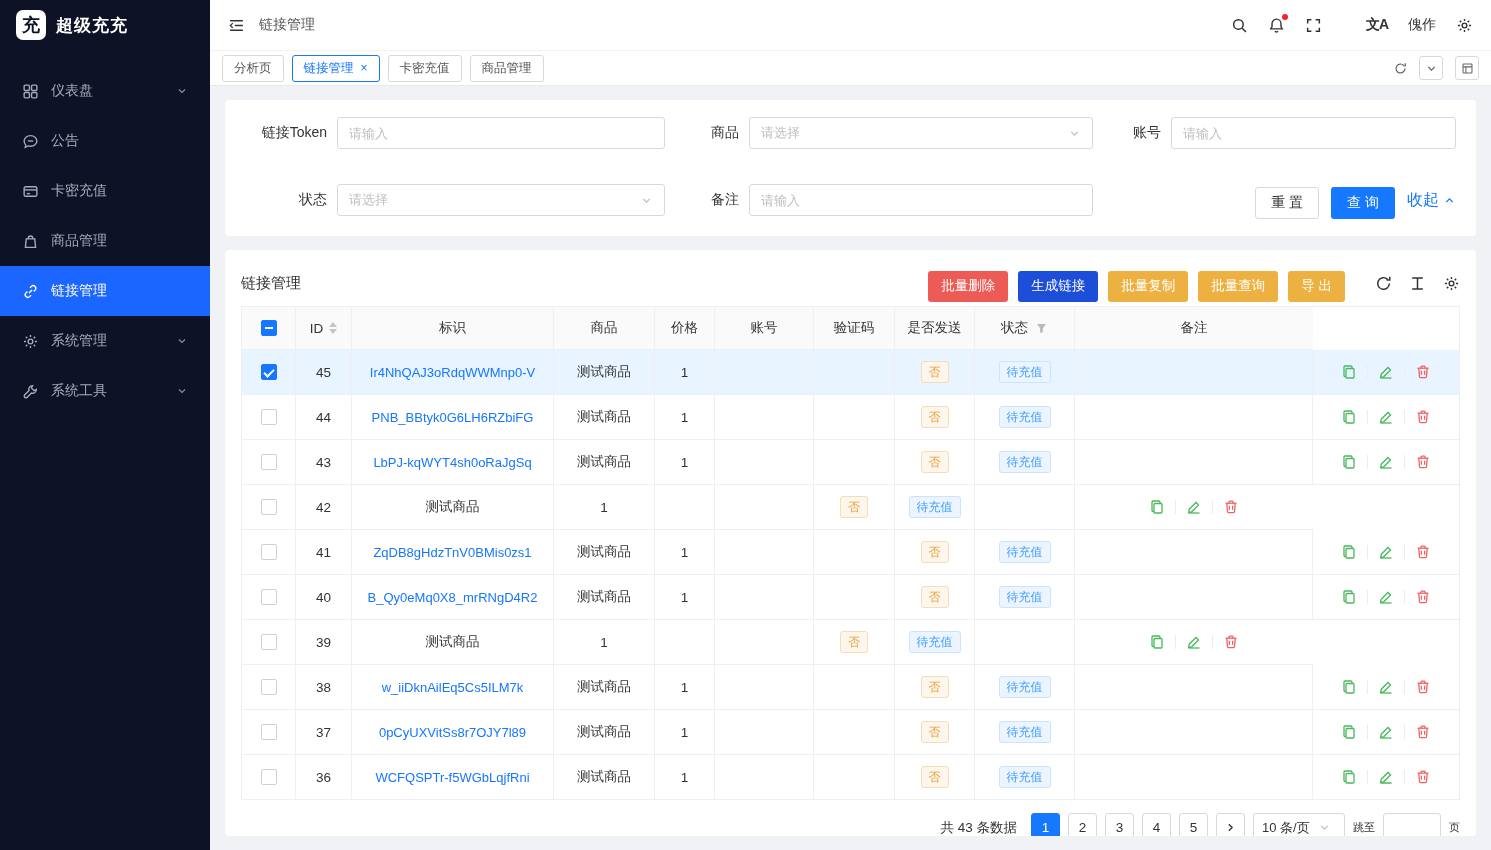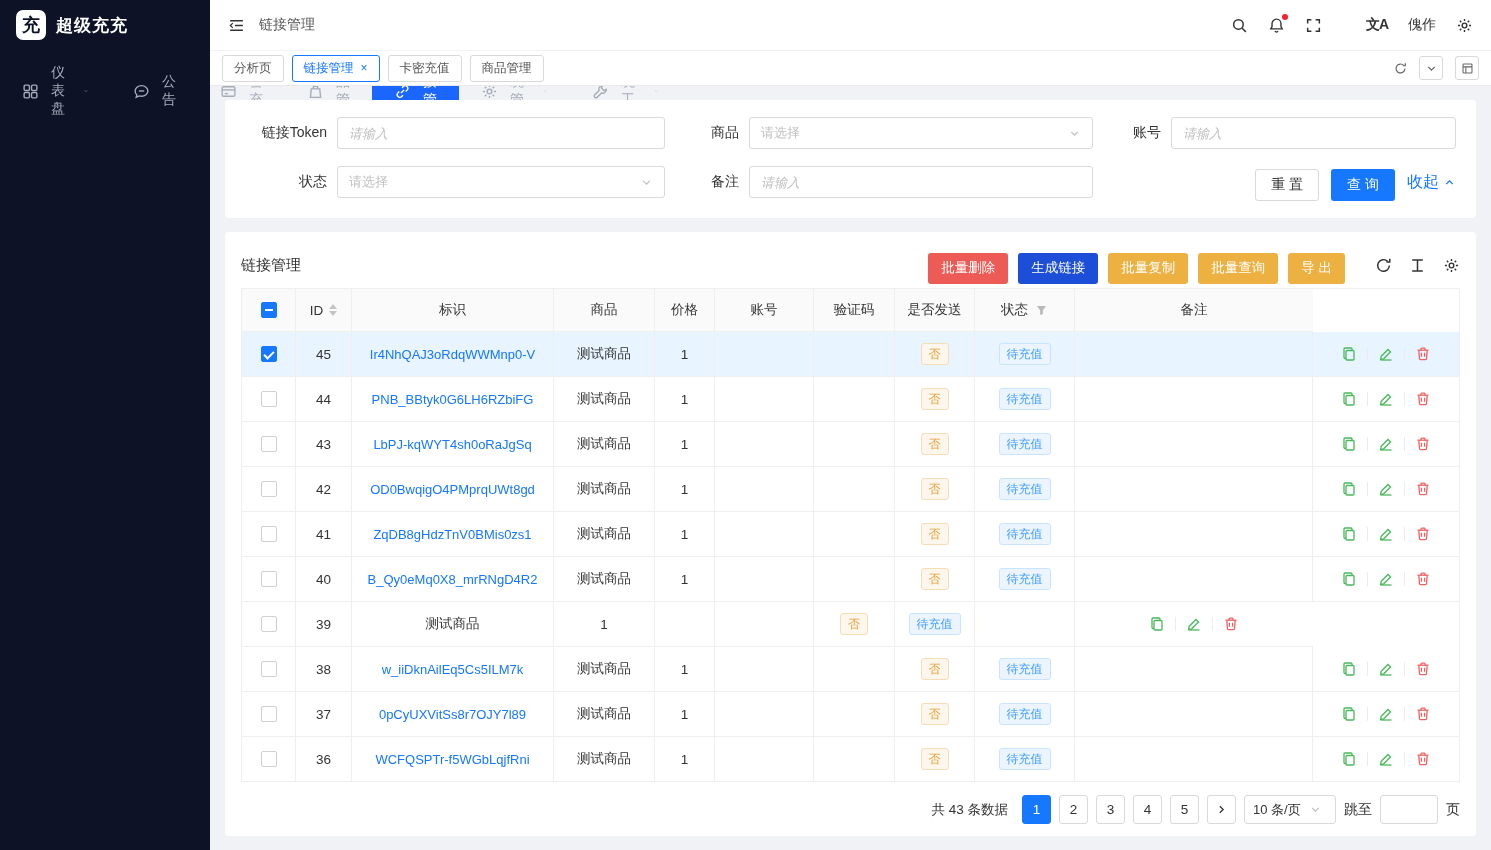--- a/index.html
+++ b/index.html
@@ -5,21 +5,21 @@
   * { margin:0; padding:0; box-sizing:border-box; }
   html,body { width:1491px; height:850px; overflow:hidden; }
   body { font-family:"Liberation Sans", sans-serif; font-size:14px; color:#333; display:flex; background:#f0f2f5; }
   svg { display:block; }
 
   
   .sidebar { width:210px; background:#0d1226; flex-shrink:0; display:flex; flex-direction:column; }
   .logo-row { height:50px; display:flex; align-items:center; gap:10px; padding:0 16px; }
   .logo-badge { width:30px; height:30px; border-radius:7px; background:#fff; color:#0d1226; font-weight:bold; font-size:18px; display:flex; align-items:center; justify-content:center; }
   .app-title { color:#fff; font-size:17px; font-weight:bold; letter-spacing:1px; white-space:nowrap; }
-  .menu { margin-top:16px; display:flex; }
+  .menu { margin-top:16px; display:flex; flex-direction:column; }
   .menu-item { height:50px; display:flex; align-items:center; gap:12px; padding:0 22px; color:#a6abb9; cursor:pointer; font-size:14px; }
   .menu-item .mi-icon { width:17px; height:17px; flex-shrink:0; }
   .menu-item .chev { margin-left:auto; width:12px; height:12px; opacity:.8; }
   .menu-item.active { background:#1a66ff; color:#fff; }
 
   
   .main { flex:1; min-width:0; display:flex; flex-direction:column; }
 
   .topbar { height:50px; background:#fff; display:flex; align-items:center; padding:0 18px; gap:14px; flex-shrink:0; }
   .topbar .breadcrumb { color:#555; font-size:14px; }
@@ -37,31 +37,31 @@
   .tab-tools { margin-left:auto; display:flex; align-items:center; gap:12px; }
   .tool-box { width:24px; height:24px; border:1px solid #d9d9d9; border-radius:3px; display:flex; align-items:center; justify-content:center; color:#666; cursor:pointer; background:#fff; }
   .tool-plain { color:#666; cursor:pointer; }
   .icon12 { width:13px; height:13px; }
 
   
   .content { flex:1; min-height:0; padding:14px 15px; display:flex; flex-direction:column; gap:14px; }
   .card { background:#fff; border-radius:4px; }
 
   
-  .filter-card { padding:17px 20px; display:flex; flex-direction:column; gap:14px; flex-shrink:0; }
+  .filter-card { padding:17px 20px; display:flex; flex-direction:column; gap:32px; flex-shrink:0; }
   .filter-row { display:flex; align-items:center; }
   .fgroup { display:flex; align-items:center; }
   .fg1 { width:420px; }
   .fg2 { width:410px; margin-left:18px; }
   .fg3 { flex:1; margin-left:26px; }
   .flabel { text-align:right; margin-right:10px; color:#333; font-size:14px; white-space:nowrap; flex-shrink:0; }
   .fg1 .flabel { width:82px; }
   .fg2 .flabel { width:56px; }
   .fg3 .flabel { width:42px; }
-  .f-input { flex:1; height:32px; border:1px solid #d9d9d9; border-radius:3px; padding:0 11px; font-size:13px; color:#333; outline:none; font-family:"Liberation Sans",sans-serif; background:#fff;font-style:italic; }
+  .f-input { flex:1; height:32px; border:1px solid #d9d9d9; border-radius:3px; padding:0 11px; font-size:13px; color:#333; outline:none; font-family:"Liberation Sans",sans-serif; background:#fff; }
   .f-input::placeholder { color:#bfbfbf; }
   .f-select { flex:1; height:32px; border:1px solid #d9d9d9; border-radius:3px; padding:0 11px; display:flex; align-items:center; background:#fff; cursor:pointer; }
   .f-select .sel-text { color:#bfbfbf; font-size:13px; flex:1; }
   .f-select .icon12 { color:#bfbfbf; }
   .filter-actions { flex:1; display:flex; align-items:center; justify-content:flex-end; gap:12px; margin-left:18px; }
   .btn { height:32px; padding:0 15px; border-radius:3px; font-size:14px; display:inline-flex; align-items:center; justify-content:center; cursor:pointer; border:1px solid transparent; white-space:nowrap; font-family:"Liberation Sans",sans-serif;margin-top:6px; }
   .btn-plain { background:#fff; border-color:#d9d9d9; color:#333; }
   .btn-primary { background:#1677ff; color:#fff; }
   .link-collapse { color:#1677ff; font-size:16px; display:inline-flex; align-items:center; gap:4px; cursor:pointer; }
   .link-collapse .icon12 { color:#1677ff; }
@@ -108,21 +108,21 @@
   .c-red { color:#ef6161; }
 
   
   .pagination { margin-top:auto; padding-top:13px; display:flex; align-items:center; justify-content:flex-end; gap:8px; flex-shrink:0; }
   .total-text { font-size:13.5px; color:#333; margin-right:6px; }
   .page-btn { min-width:29px; height:29px; padding:0 4px; border:1px solid #d9d9d9; border-radius:3px; background:#fff; display:flex; align-items:center; justify-content:center; font-size:13.5px; color:#333; cursor:pointer; }
   .page-btn.active { background:#1677ff; border-color:#1677ff; color:#fff; }
   .size-select { height:29px; min-width:92px; border:1px solid #d9d9d9; border-radius:3px; background:#fff; display:flex; align-items:center; padding:0 8px; gap:8px; cursor:pointer; }
   .size-select .sel-text { font-size:13px; color:#333; }
   .size-select .icon12 { color:#bfbfbf; }
-  .jump-text { font-size:14px; color:#333; }
+  .jump-text { font-size:11px; color:#333; }
   .jump-input { width:58px; height:29px; border:1px solid #d9d9d9; border-radius:3px; outline:none; padding:0 8px; font-size:13px; font-family:"Liberation Sans",sans-serif; }
 </style>
 </head>
 <body>
 
 <aside class="sidebar">
   <div class="logo-row">
     <div class="logo-badge">充</div>
     <div class="app-title">超级充充</div>
   </div>
@@ -504,23 +504,20 @@
                   </svg>
       </span>
     </div>
   </div>
 
   <div class="grid-row trow">
     <div class="td">
       <span class="checkbox"></span>
     </div>
     <div class="td">42</div>
-    <div class="td">
-      <a class="token-link">OD0BwqigO4PMprqUWt8gd</a>
-    </div>
     <div class="td">测试商品</div>
     <div class="td">1</div>
     <div class="td"></div>
     <div class="td"></div>
     <div class="td">
       <span class="badge badge-warn">否</span>
     </div>
     <div class="td">
       <span class="badge badge-blue">待充值</span>
     </div>

